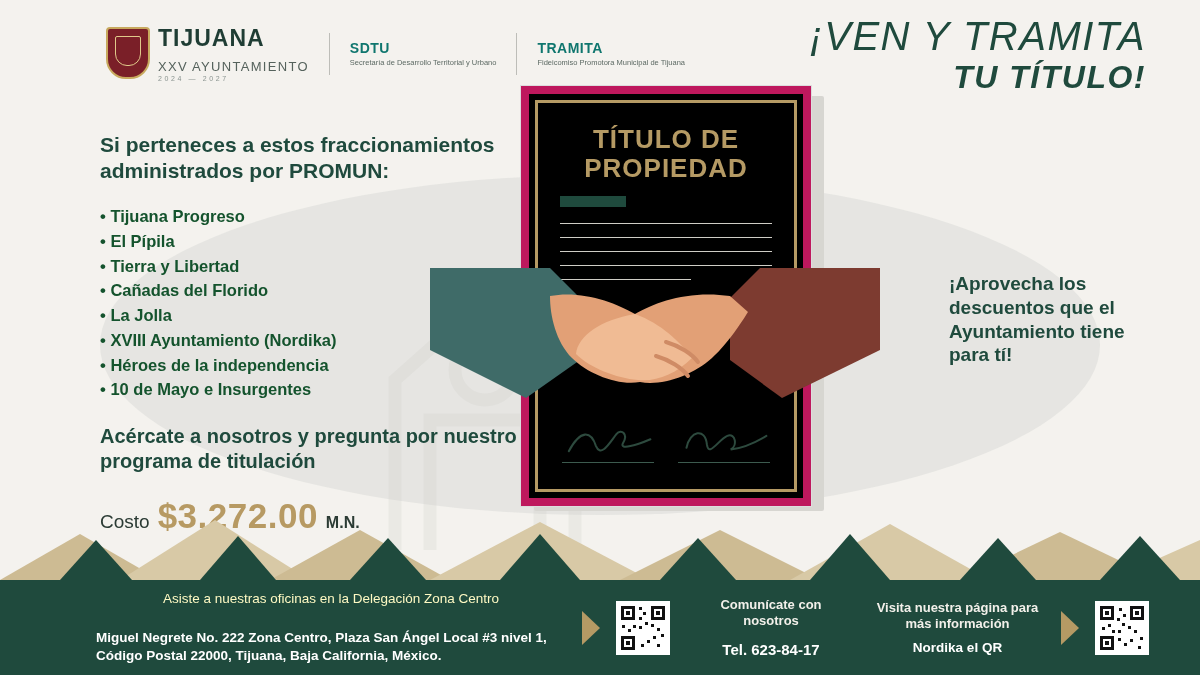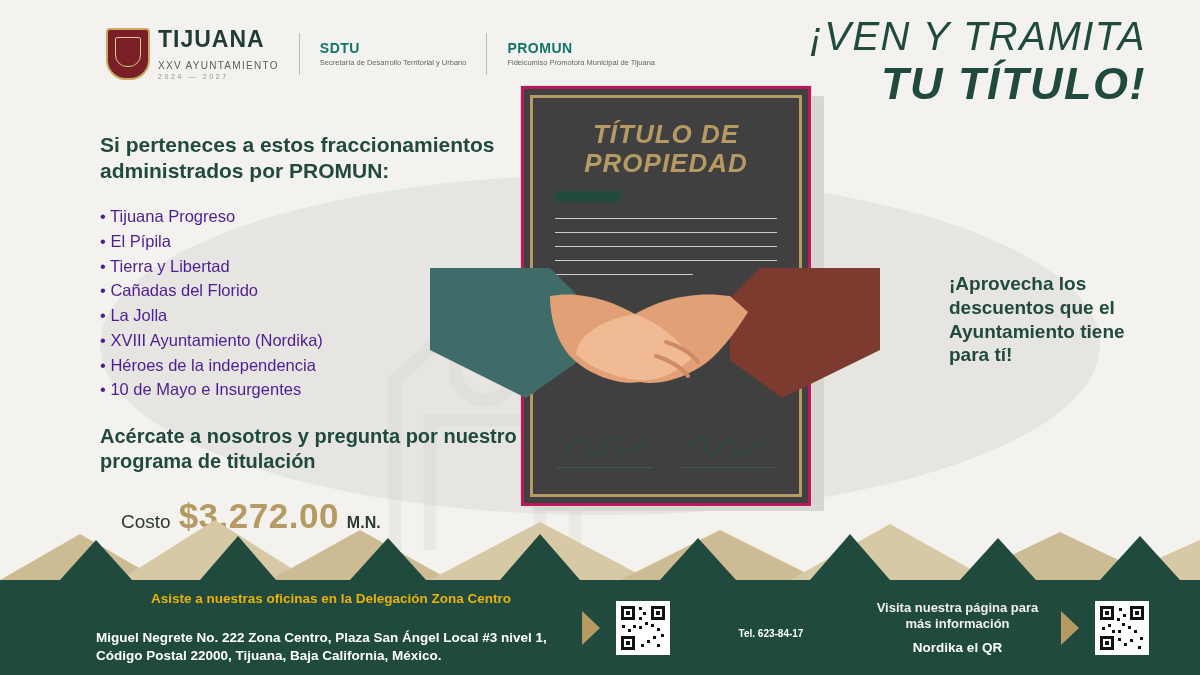--- a/index.html
+++ b/index.html
@@ -49,83 +49,82 @@
   .crest:after {
     content: "";
     position: absolute; left: 7px; top: 7px; right: 7px; bottom: 11px;
     border: 1px solid #e0c98a; border-radius: 2px 2px 12px 12px;
   }
   .wordmark { line-height: 1; }
   .wordmark .big {
     font-size: 23px; font-weight: bold; letter-spacing: 1px; color: #1f3d34;
   }
   .wordmark .sub1 {
-    font-size: 10px; letter-spacing: 1.3px; color: #55625c; margin-top: 10px;
+    font-size: 13px; letter-spacing: 1.3px; color: #55625c; margin-top: 10px;
   }
   .wordmark .sub2 {
     font-size: 7px; letter-spacing: 2.6px; color: #8a9490; margin-top: 2px;
   }
   .vdiv { width: 1px; height: 42px; background: #bdbdb8; margin: 0 20px; }
   .org { line-height: 1.15; }
   .org .org-name { font-size: 14px; font-weight: bold; color: #0f766e; letter-spacing: .5px; }
   .org .org-desc { font-size: 7.5px; color: #5d6a64; margin-top: 3px; }
 
   .headline {
     position: absolute; right: 54px; top: 16px;
     text-align: right; line-height: 1.02;
   }
   .headline .l1 {
     font-size: 40px; font-weight: normal; color: #1f4a3d;
     letter-spacing: 1.5px; font-style: italic;
   }
   .headline .l2 {
-    font-size: 45px; font-weight: bold; color: #1f4a3d;
+    font-size: 32px; font-weight: bold; color: #1f4a3d;
     letter-spacing: 1.5px; font-style: italic; margin-top: 4px;
   }
   
   .left {
     position: absolute; left: 100px; top: 100px; width: 430px;
   }
   .lede {
     font-size: 21px; font-weight: bold; color: #1f4a3d; line-height: 1.24; margin-top: 32px;
   }
   .list { margin-top: 20px; }
   .list li {
     list-style: none;
-    font-size: 16.5px; font-weight: normal; color: #4c1d95;
+    font-size: 16.5px; font-weight: bold; color: #14532d;
     line-height: 1.5;
   }
   .list li:before { content: "• "; }
   .cta {
     margin-top: 22px;
     font-size: 20px; font-weight: bold; color: #1f4a3d; line-height: 1.25;
   }
   .price-row {
     margin-top: 22px; display: flex; align-items: baseline; gap: 8px;
   }
-  .price-label { font-size: 19px; color: #2b3b34; font-weight: normal; margin-left: 21px; }
+  .price-label { font-size: 19px; color: #2b3b34; font-weight: normal; }
   .price-value { font-size: 35px; font-weight: bold; color: #b79a63; letter-spacing: .5px; }
   .price-cur { font-size: 16px; color: #2b3b34; font-weight: bold; }
   
   .rightnote {
     position: absolute; right: 36px; top: 272px; width: 215px;
     font-size: 19px; font-weight: bold; color: #1f4a3d; line-height: 1.25;
   }
   
   .cert-shadow {
     position: absolute; left: 534px; top: 96px;
     width: 290px; height: 415px; background: #d7d6d1; border-radius: 2px;
   }
   .cert {
     position: absolute; left: 521px; top: 86px;
     width: 290px; height: 420px;
-    background: #404040;
-    border: 3px solid #be185d;
+    background: #000000;
+    border: 8px solid #be185d;
     box-shadow: 0 0 0 1px #ddd;
-    font-style: italic;
   }
   .cert-inner {
     position: absolute; inset: 6px;
     border: 3px solid #b59a64;
     padding: 22px 22px 0 22px;
   }
   .cert-title {
     font-size: 26px; font-weight: bold; color: #b59a64;
     letter-spacing: 1px; line-height: 1.1; text-align: center;
   }
@@ -147,36 +146,36 @@
   
   .mountains { position: absolute; left: 0; bottom: 95px; width: 1200px; height: 80px; }
   
   .footer {
     position: absolute; left: 0; bottom: 0; width: 1200px; height: 95px;
     background: #1f4a3d; color: #fff;
     display: flex; align-items: center;
   }
   .f-left { margin-left: 96px; width: 470px; }
   .f-left .f-top {
-    font-size: 13.5px; font-weight: bold; text-align: center; color: #eab308;
+    font-size: 13.5px; font-weight: normal; text-align: center; color: #fef9c3;
   }
   .f-left .f-addr {
     margin-top: 23px; font-size: 13.5px; font-weight: bold; line-height: 1.3; color: #fff;
   }
   .arrow {
     width: 0; height: 0;
     border-top: 17px solid transparent;
     border-bottom: 17px solid transparent;
     border-left: 18px solid #b59a64;
     margin: 0 16px;
   }
   .qr { width: 54px; height: 54px; background: #fff; padding: 3px; }
   .f-mid { text-align: center; margin-left: 26px; width: 150px; }
   .f-mid .t1 { font-size: 13px; font-weight: bold; line-height: 1.25; color: #f2f0ea; }
-  .f-mid .t2 { font-size: 10px; font-weight: bold; margin-top: 12px; }
+  .f-mid .t2 { font-size: 15px; font-weight: bold; margin-top: 12px; }
   .f-right { text-align: center; margin-left: 24px; width: 175px; }
   .f-right .t1 { font-size: 13px; font-weight: bold; line-height: 1.25; color: #f2f0ea; }
   .f-right .t2 { font-size: 13.5px; font-weight: bold; margin-top: 8px; }
 </style>
 </head>
 <body>
 
 <div id="poster">
 
   <div class="bg-ellipse"></div>
@@ -202,21 +201,21 @@
     <div class="vdiv"></div>
 
     <div class="org">
       <div class="org-name">SDTU</div>
       <div class="org-desc">Secretaría de Desarrollo Territorial y Urbano</div>
     </div>
 
     <div class="vdiv"></div>
 
     <div class="org">
-      <div class="org-name">PROMUN</div>
+      <div class="org-name">TRAMITA</div>
       <div class="org-desc">Fideicomiso Promotora Municipal de Tijuana</div>
     </div>
   </div>
 
   <div class="headline">
     <div class="l1">¡VEN Y TRAMITA</div>
     <div class="l2">TU TÍTULO!</div>
   </div>
 
   <div class="left">
@@ -341,20 +340,21 @@
             <rect x="22" y="40" width="3" height="3"></rect>
             <rect x="38" y="40" width="3" height="3"></rect>
           <rect x="3" y="21" width="3" height="3"></rect>
             <rect x="9" y="25" width="3" height="3"></rect>
             <rect x="14" y="21" width="3" height="3"></rect>
         </g>
       </svg>
     </div>
 
     <div class="f-mid">
+      <div class="t1">Comunícate con nosotros</div>
       <div class="t2">Tel. 623-84-17</div>
     </div>
 
     <div class="f-right">
       <div class="t1">Visita nuestra página para más información</div>
       <div class="t2">Nordika el QR</div>
     </div>
 
     <div class="arrow"></div>
 

